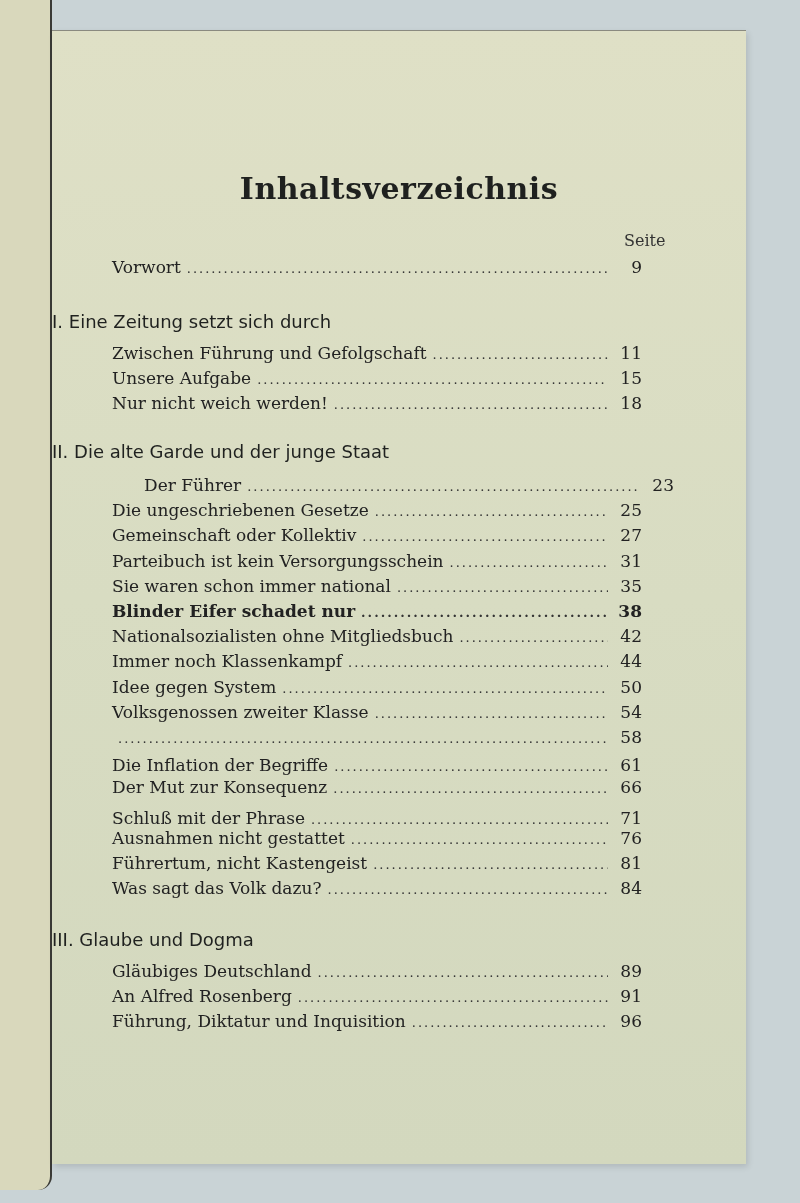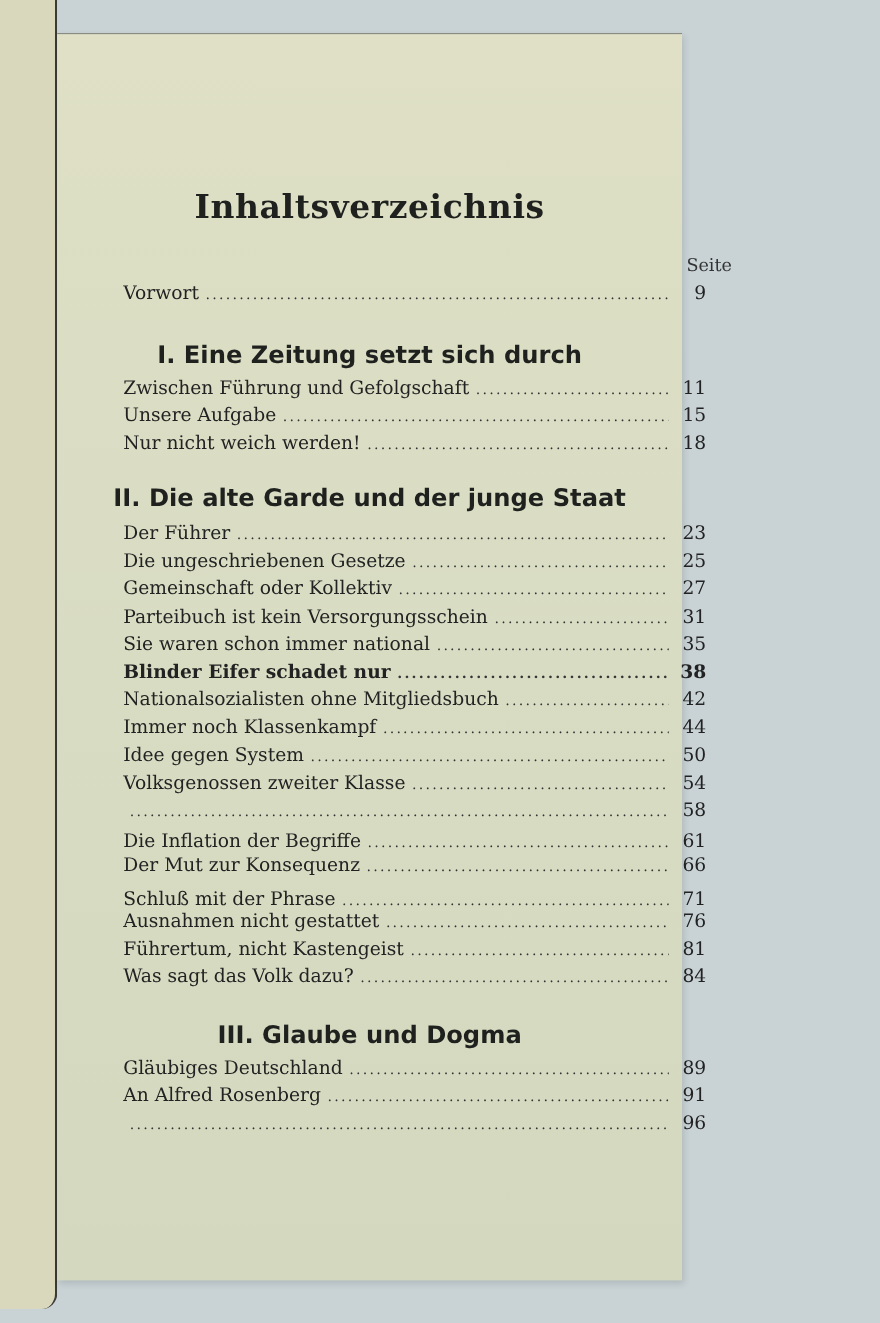--- a/index.html
+++ b/index.html
@@ -9,21 +9,21 @@
       position: relative;
       font-family: "DejaVu Serif", serif;
     }
     .cover-edge {
       position: absolute; left: 0; top: 0; width: 50px; height: 1190px;
       background: #d9d8bc;
       border-right: 2px solid #3a3a36;
       border-radius: 0 0 14px 0;
     }
     .page {
-      position: absolute; left: 52px; top: 30px; width: 568px; height: 1133px;
+      position: absolute; left: 52px; top: 30px; width: 694px; height: 1133px;
       background: linear-gradient(180deg, #dfe0c6 0%, #d8dcc2 50%, #d3d8be 100%);
       border-top: 1px solid #8a8a80;
       box-shadow: 2px 3px 6px rgba(0,0,0,0.12);
     }
     .title {
       position: absolute; left: 0; right: 0; top: 140px;
       text-align: center; font-size: 30px; font-weight: bold;
       color: #1f211f; letter-spacing: 0.5px;
     }
     .seite-label {
@@ -36,22 +36,22 @@
       font-size: 17px; color: #222;
     }
     .toc-row .label { white-space: nowrap; }
     .toc-row .dots {
       flex: 1; overflow: hidden; white-space: nowrap; margin: 0 6px;
       color: #333; letter-spacing: 2px; font-size: 13px;
     }
     .toc-row .dots::after { content: "................................................................................................................................"; }
     .toc-row .page-num { width: 28px; text-align: right; font-family: "DejaVu Serif", serif; }
     .section-head {
-      position: absolute; left: 0; right: 0; text-align: center;
-      font-size: 22px; font-weight: bold; color: #1f211f;
+      position: absolute; left: 0; right: 0; text-align: left;
+      font-size: 18px; font-weight: normal; color: #1f211f;
       font-family: "DejaVu Sans", sans-serif;
     }
   </style>
 </head>
 <body>
 
 <div class="cover-edge"></div>
 
 <div class="page">
   <div class="title">Inhaltsverzeichnis</div>
@@ -77,21 +77,21 @@
       </div>
       <div class="toc-row" style="top: 362.4px;">
         <span class="label">Nur nicht weich werden!</span>
         <span class="dots"></span>
         <span class="page-num">18</span>
       </div>
     </div>
 
   <div class="section-head" style="top:410px">II. Die alte Garde und der junge Staat</div>
   <div id="s1">
-      <div class="toc-row" style="top: 444px;">
+      <div class="toc-row" style="top: 444px; margin-left: 32px;">
         <span class="label">Der Führer</span>
         <span class="dots"></span>
         <span class="page-num">23</span>
       </div>
       <div class="toc-row" style="top: 469.2px;">
         <span class="label">Die ungeschriebenen Gesetze</span>
         <span class="dots"></span>
         <span class="page-num">25</span>
       </div>
       <div class="toc-row" style="top: 494.4px;">
@@ -176,17 +176,18 @@
         <span class="label">Gläubiges Deutschland</span>
         <span class="dots"></span>
         <span class="page-num">89</span>
       </div>
       <div class="toc-row" style="top: 955.2px;">
         <span class="label">An Alfred Rosenberg</span>
         <span class="dots"></span>
         <span class="page-num">91</span>
       </div>
       <div class="toc-row" style="top: 980.4px;">
+        <span class="label">Führung, Diktatur und Inquisition</span>
         <span class="dots"></span>
         <span class="page-num">96</span>
       </div>
     </div>
 </div>
 
 </body></html>

